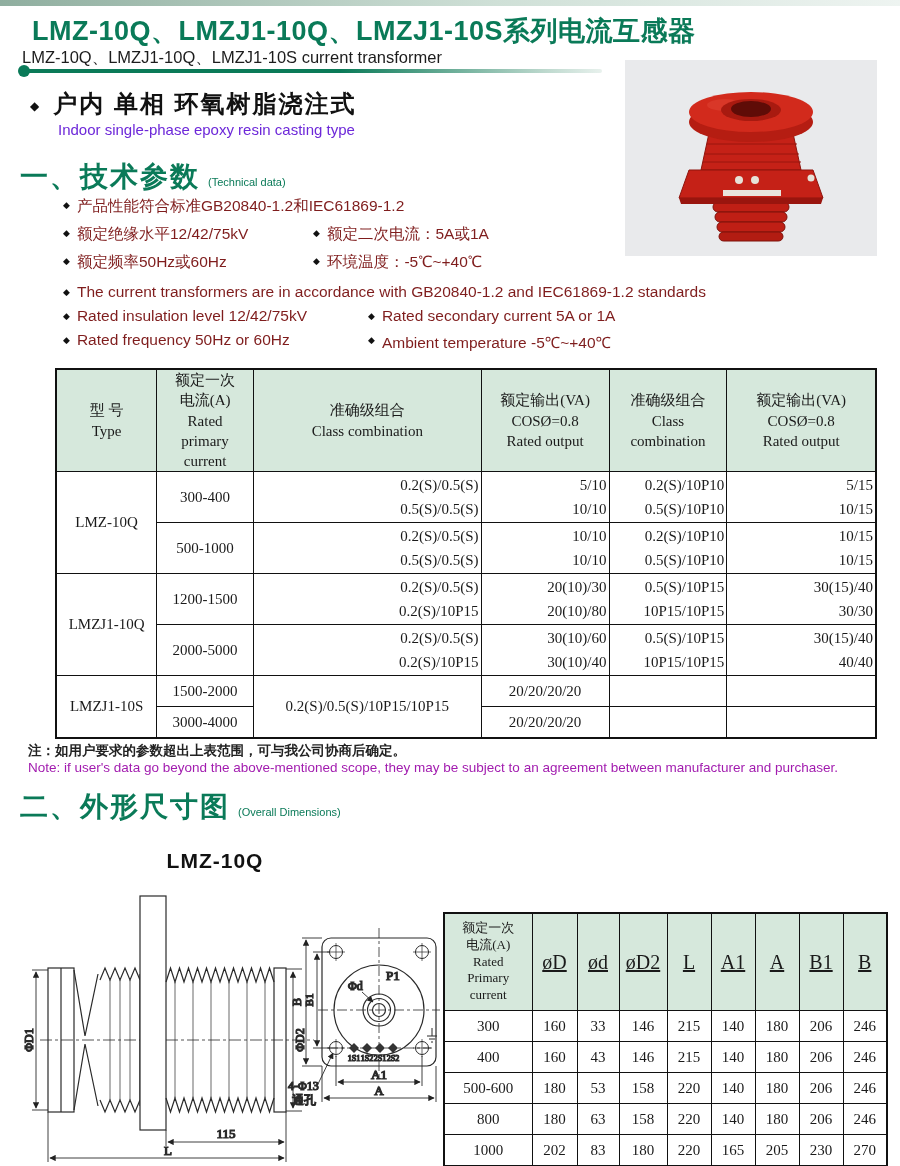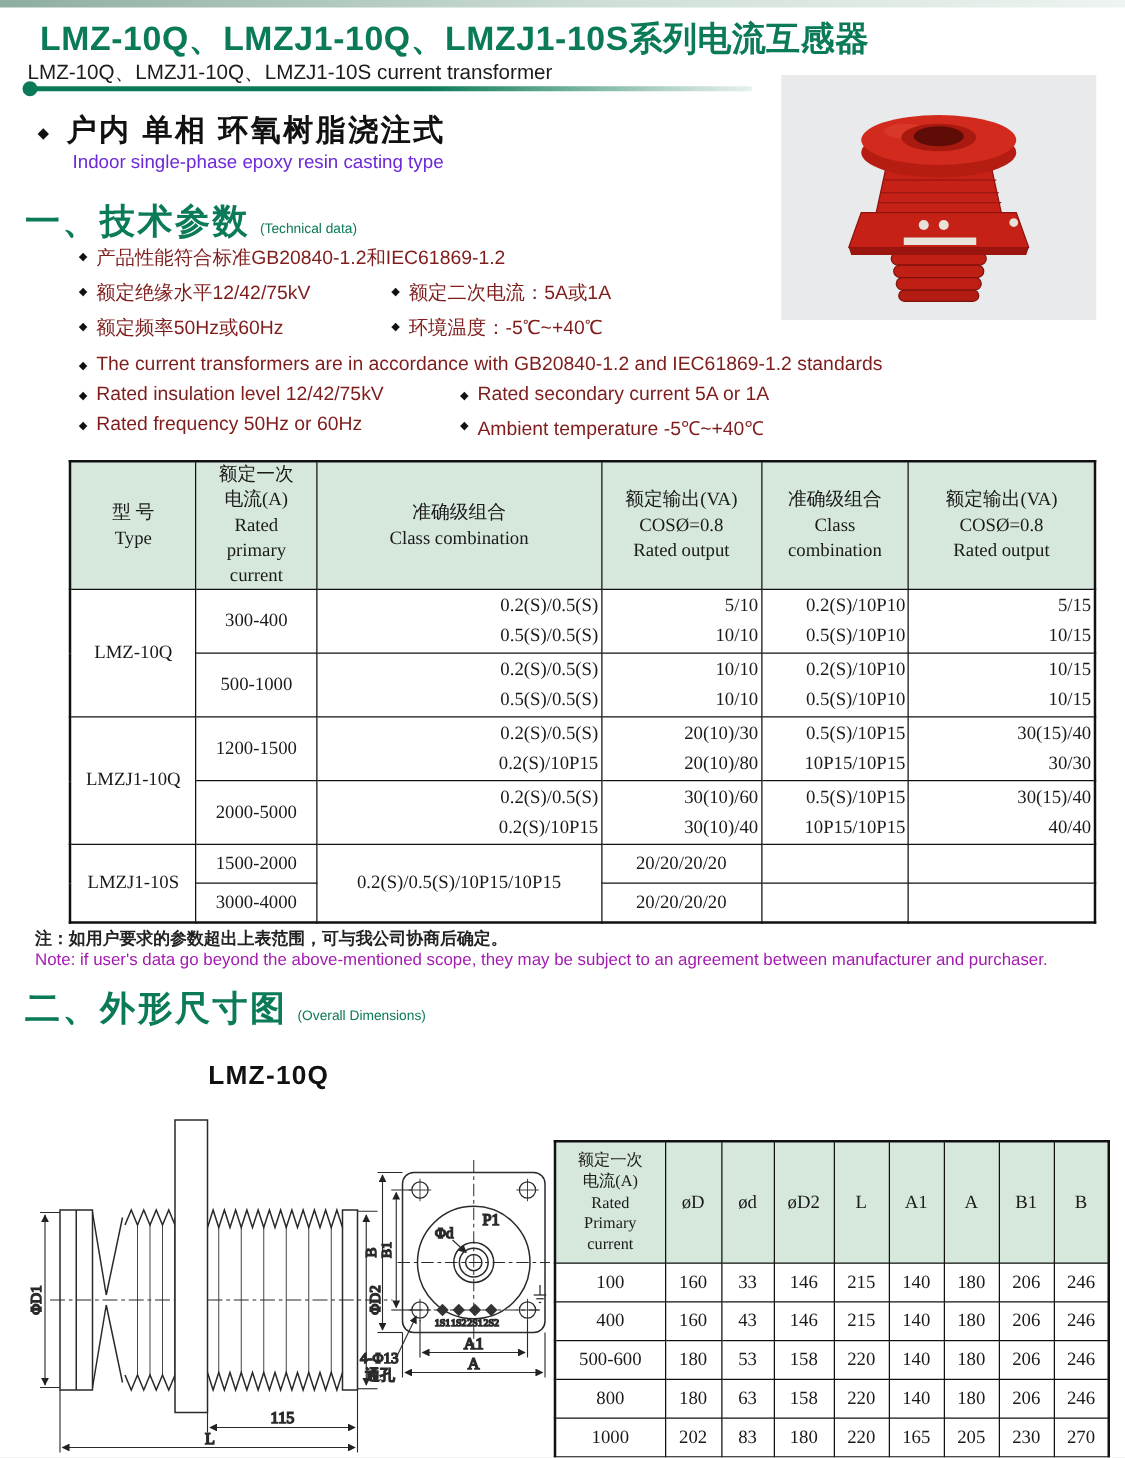--- a/index.html
+++ b/index.html
@@ -35,21 +35,21 @@
   .spec th{background:#d6e8dc;font-weight:normal;font-size:15px;height:100px;line-height:1.35;}
   .spec td{font-size:15px;}
   .spec tr.h50 td{height:50px;}
   .spec tr.h30 td{height:30px;}
   .spec .two span{display:block;line-height:1.6;text-align:right;}
   .spec th span{display:block;}
   .dim{left:443px;top:912px;width:443px;border:2px solid #111;}
   .dim th,.dim td{border:1px solid #111;text-align:center;vertical-align:middle;padding:0 1px;}
   .dim th{background:#d6e8dc;font-weight:normal;height:96px;}
   .dim th.c0{font-size:13px;line-height:1.3;}
-  .dim th.ch{font-size:15px;}
+  .dim th.ch{font-size:20px;text-decoration:underline;}
   .dim td{font-size:15px;height:30px;}
   .dim th span{display:block;}
   .note-cn{left:28px;top:742px;font-size:13.5px;font-weight:bold;color:#222;}
   .note-en{left:28px;top:760px;font-size:13.5px;color:#a21caf;}
   .model{left:150px;top:849px;width:130px;text-align:center;font-size:21px;font-weight:bold;color:#111;letter-spacing:1px;}
   .drawing{left:22px;top:890px;}
   svg text{font-family:"Liberation Serif",serif;fill:#222;}
 </style>
 </head>
 <body>
@@ -441,21 +441,21 @@
       <th class="ch">øD</th>
       <th class="ch">ød</th>
       <th class="ch">øD2</th>
       <th class="ch">L</th>
       <th class="ch">A1</th>
       <th class="ch">A</th>
       <th class="ch">B1</th>
       <th class="ch">B</th>
     </tr>
     <tr>
-      <td>100</td>
+      <td>300</td>
       <td>160</td>
       <td>33</td>
       <td>146</td>
       <td>215</td>
       <td>140</td>
       <td>180</td>
       <td>206</td>
       <td>246</td>
     </tr>
     <tr>

